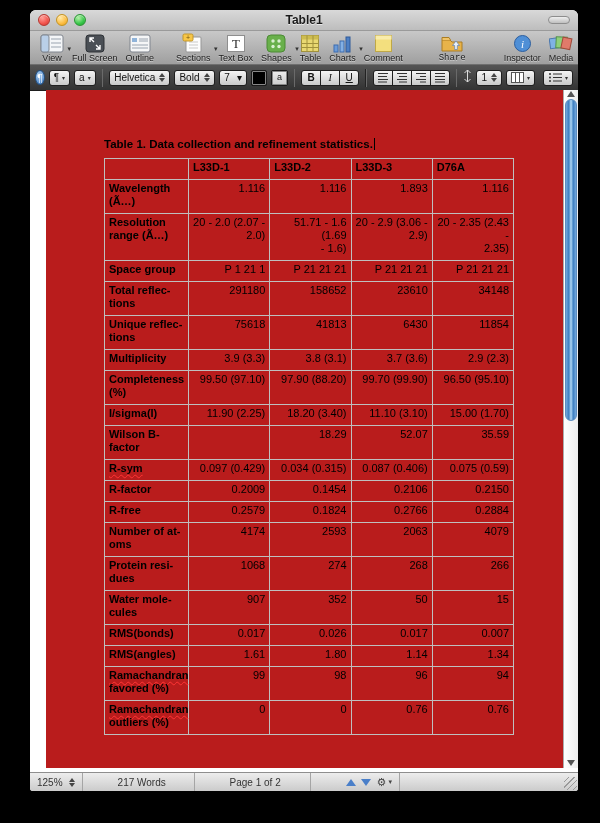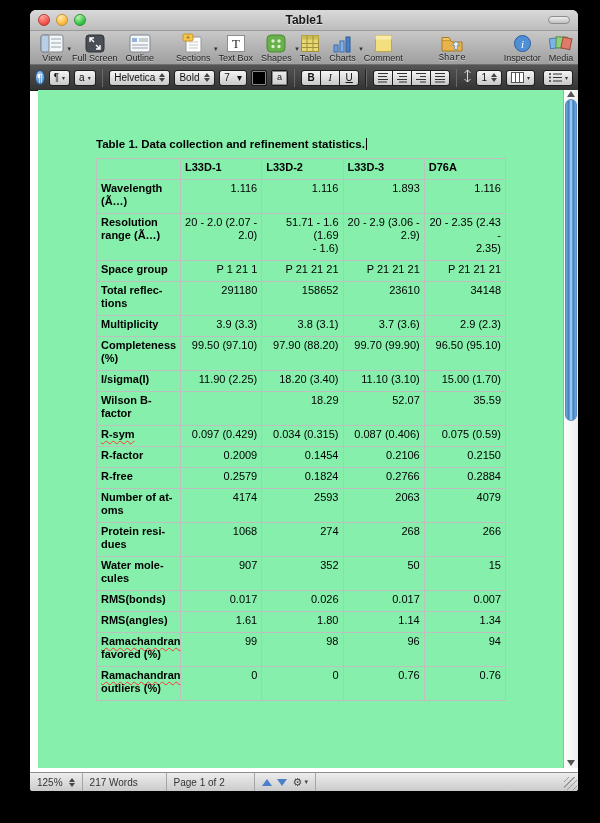--- a/index.html
+++ b/index.html
@@ -43,21 +43,21 @@
   .well{width:24px;height:14px;border:1px solid #1a1a1a;border-radius:2px;box-shadow:inset 0 0 0 1px #888;}
   .well.black{background:#000;}
   .well.hl{background:linear-gradient(#eee,#ccc);font-size:9px;color:#222;text-align:center;line-height:13px;}
   .seg{display:flex;}
   .seg .fb-btn{border-radius:0;margin-left:-1px;width:20px;justify-content:center;}
   .seg .fb-btn:first-child{border-radius:3px 0 0 3px;margin-left:0;}
   .seg .fb-btn:last-child{border-radius:0 3px 3px 0;}
   .bold-b{font-weight:bold;} .ital-i{font-style:italic;font-family:"Liberation Serif",serif;} .und-u{text-decoration:underline;}
   .fb-spacer{flex:1;}
   
-  .content{position:absolute;left:8px;top:80px;width:533px;height:678px;background:#86efac;overflow:hidden;}
+  .content{position:absolute;left:16px;top:80px;width:533px;height:678px;background:#b91c1c;overflow:hidden;}
   .doc-title{position:absolute;left:58px;top:48px;font-size:11.5px;font-weight:bold;color:#000;}
   .caret{display:inline-block;width:1px;height:12px;background:#000;vertical-align:-2px;margin-left:1px;}
   table.stats{position:absolute;left:58px;top:68px;width:410px;border-collapse:collapse;table-layout:fixed;padding-left:14px;}
   table.stats th,table.stats td{border:1px solid #bfbfbf;font-size:11px;line-height:13px;
     padding:2px 4px 5px 4px;vertical-align:top;color:#000;}
   table.stats th{text-align:left;font-weight:bold;}
   table.stats td.lbl{font-weight:bold;white-space:pre-line;}
   table.stats td.num{text-align:right;white-space:pre-line;}
   table.stats col.c0{width:84px;}
   .sq{text-decoration:underline;text-decoration-style:wavy;text-decoration-color:#f33;
@@ -68,21 +68,21 @@
   .sb-up{position:absolute;top:1px;left:3px;width:0;height:0;border-left:4px solid transparent;
     border-right:4px solid transparent;border-bottom:6px solid #555;}
   .sb-dn{position:absolute;bottom:2px;left:3px;width:0;height:0;border-left:4px solid transparent;
     border-right:4px solid transparent;border-top:6px solid #555;}
   .sb-thumb{position:absolute;left:1px;top:9px;width:12px;height:322px;border-radius:7px;
     background:linear-gradient(90deg,#74a8dd,#3d7fc1 28%,#b3daf6 50%,#3d7fc1 72%,#74a8dd);
     border:1px solid #5b8cbf;box-sizing:border-box;}
   
   .statusbar{position:absolute;left:0;bottom:0;width:548px;height:19px;
     background:linear-gradient(#ededed,#cbcbcb);border-top:1px solid #8e8e8e;box-sizing:border-box;
-    display:flex;align-items:flex-end;font-size:10px;color:#333;}
+    display:flex;align-items:flex-end;font-size:10px;color:#333;gap:28px;}
   .sb-seg{height:100%;display:flex;align-items:center;padding:0 7px;border-right:1px solid #a5a5a5;box-sizing:border-box;}
   .sb-seg .stepper{margin-left:6px;}
   .nav-tri-up{width:0;height:0;border-left:5px solid transparent;border-right:5px solid transparent;border-bottom:7px solid #4a7fc9;margin-right:5px;}
   .nav-tri-dn{width:0;height:0;border-left:5px solid transparent;border-right:5px solid transparent;border-top:7px solid #4a7fc9;margin-right:6px;}
   .gear{font-size:11px;color:#444;}
   .gear-dd{font-size:7px;color:#444;margin-left:2px;}
   .grip{position:absolute;right:1px;bottom:1px;width:13px;height:13px;
     background:repeating-linear-gradient(135deg,transparent 0 3px,#9a9a9a 3px 4px);}
 </style>
 </head>
@@ -399,20 +399,28 @@
           </tr>
           <tr>
             <td class="lbl">Total reflec-
 tions</td>
             <td class="num">291180</td>
             <td class="num">158652</td>
             <td class="num">23610</td>
             <td class="num">34148</td>
           </tr>
           <tr>
+            <td class="lbl">Unique reflec-
+tions</td>
+            <td class="num">75618</td>
+            <td class="num">41813</td>
+            <td class="num">6430</td>
+            <td class="num">11854</td>
+          </tr>
+          <tr>
             <td class="lbl">Multiplicity</td>
             <td class="num">3.9 (3.3)</td>
             <td class="num">3.8 (3.1)</td>
             <td class="num">3.7 (3.6)</td>
             <td class="num">2.9 (2.3)</td>
           </tr>
           <tr>
             <td class="lbl">Completeness
 (%)</td>
             <td class="num">99.50 (97.10)</td>

